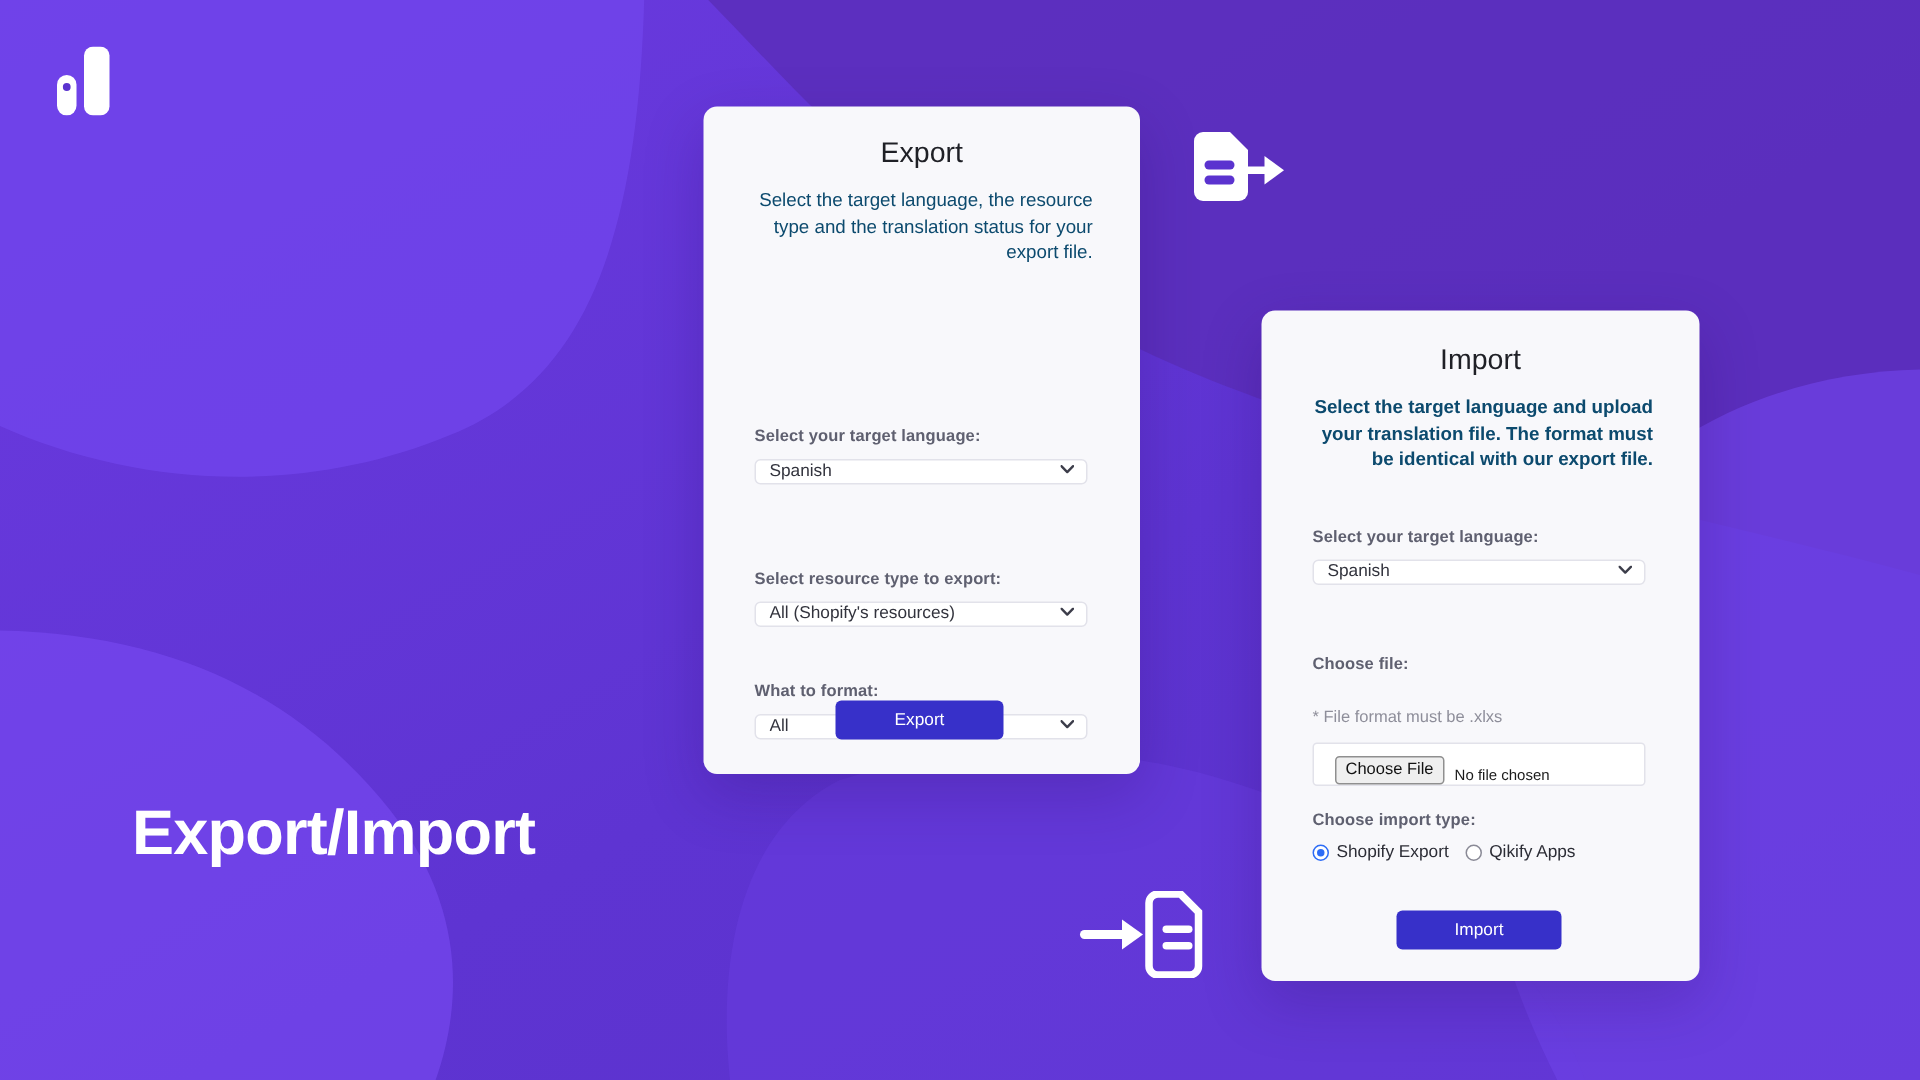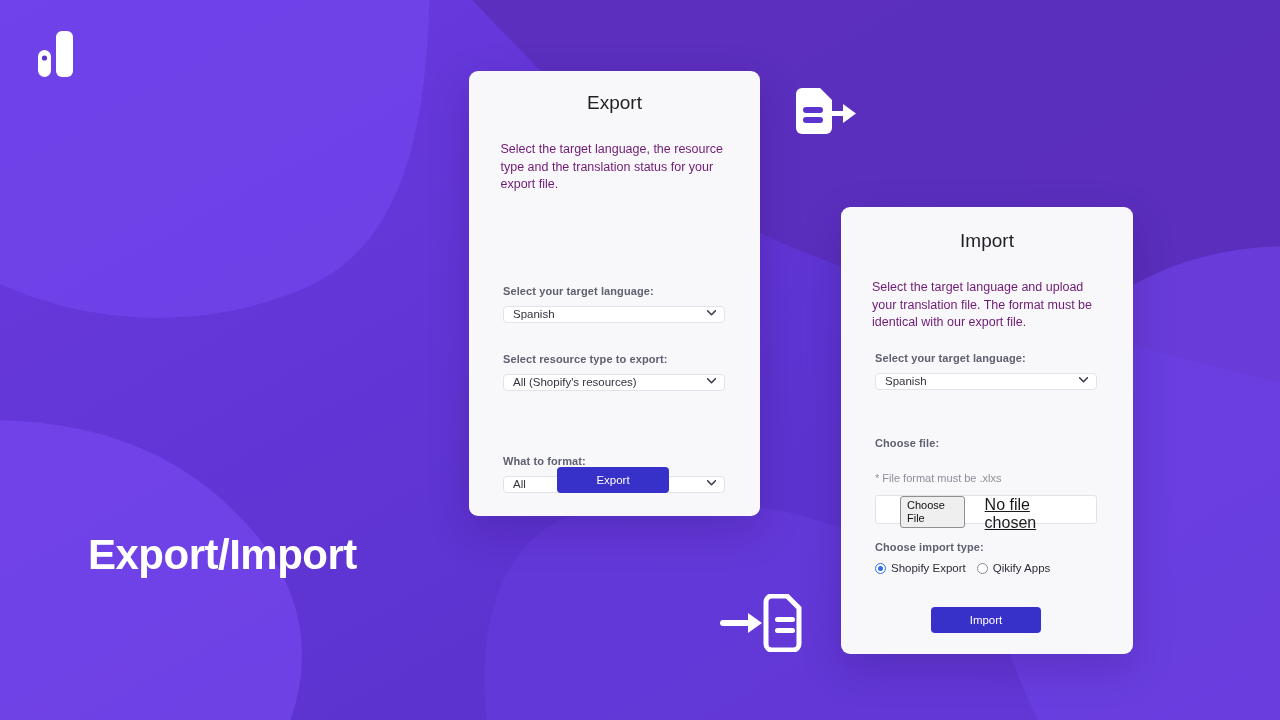--- a/index.html
+++ b/index.html
@@ -40,26 +40,26 @@
   #import-card { left:841px; top:207px; width:292px; height:447px; }
 
   .card-title {
     text-align:center; color:#1f2026;
     font-size:19px; font-weight:400;
   }
   #export-card .card-title { margin-top:21px; }
   #import-card .card-title { margin-top:23px; }
 
   .card-desc {
-    text-align:left; color:#701a75;
+    text-align:right; color:#0c4a6e;
     font-size:12.5px; line-height:17.5px;
-    margin:27px auto 0; 
+    margin:11px auto 0; 
   }
   #export-card .card-desc { width:228px; }
-  #import-card .card-desc { width:230px; }
+  #import-card .card-desc { width:230px;font-weight:bold; }
 
   .field-label {
     color:#5f6070; font-size:11px; font-weight:bold;
     letter-spacing:0.1px;
   }
 
   .sel-wrap { position:relative; }
   select.sel {
     -webkit-appearance:none; appearance:none;
     width:100%; height:17px;
@@ -74,21 +74,21 @@
   .chev {
     position:absolute; right:9px; top:50%;
     transform:translateY(-50%);
     pointer-events:none; line-height:0;
   }
 
   
   #export-card .group { position:absolute; left:34px; width:222px; }
   #export-card .group .field-label { display:block; margin-bottom:7px; }
   #export-g1 { top:214px; }
-  #export-g2 { top:282px; }
+  #export-g2 { top:309px; }
   #export-g3 { top:384px; }
 
   .primary-btn {
     position:absolute;
     background:#3730c9;
     color:#ffffff;
     border:none; border-radius:4px;
     font-family:"Liberation Sans", sans-serif;
     font-size:11.5px;
     cursor:pointer;
@@ -102,33 +102,33 @@
   #import-g1 { top:145px; }
   #import-file { position:absolute; left:34px; top:230px; width:222px; }
   #import-file .field-label { display:block; }
   .file-note { color:#8e8e9a; font-size:11px; margin-top:23px; }
   .file-box {
     margin-top:11px;
     height:29px;
     background:#ffffff;
     border:1px solid #e2e2ea;
     border-radius:3px;
-    display:flex; align-items:flex-start;
-    padding:0 24px;
+    display:flex; align-items:flex-end;
+    padding:0 14px;
   }
   .file-btn {
     background:#efefef;
     border:1px solid #8f8f8f;
     border-radius:3px;
     font-family:"Liberation Sans", sans-serif;
     font-size:11px; color:#111;
     padding:2px 6px; line-height:1.2;
     cursor:pointer;
   }
-  .file-status { font-size:16px; color:#1a1a1a; margin-left:20px;text-decoration:underline; }
+  .file-status { font-size:10px; color:#1a1a1a; margin-left:7px; }
 
   #import-type { position:absolute; left:34px; top:334px; width:230px; }
   #import-type .field-label { display:block; margin-bottom:9px; }
   .radio-row { display:flex; align-items:center; gap:11px; }
   .radio-opt { display:flex; align-items:center; gap:5px; cursor:pointer; }
   .radio-opt span { font-size:11.5px; color:#2c2d36; }
   .rdo {
     width:11px; height:11px; border-radius:50%;
     border:1px solid #8a8a96; background:#fff;
     display:inline-block; position:relative; flex:none;

